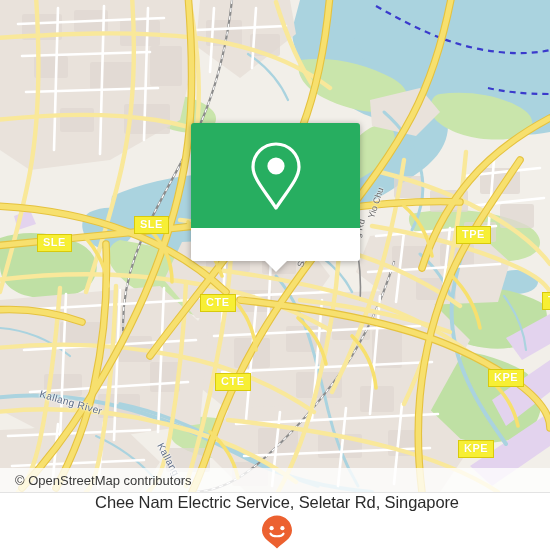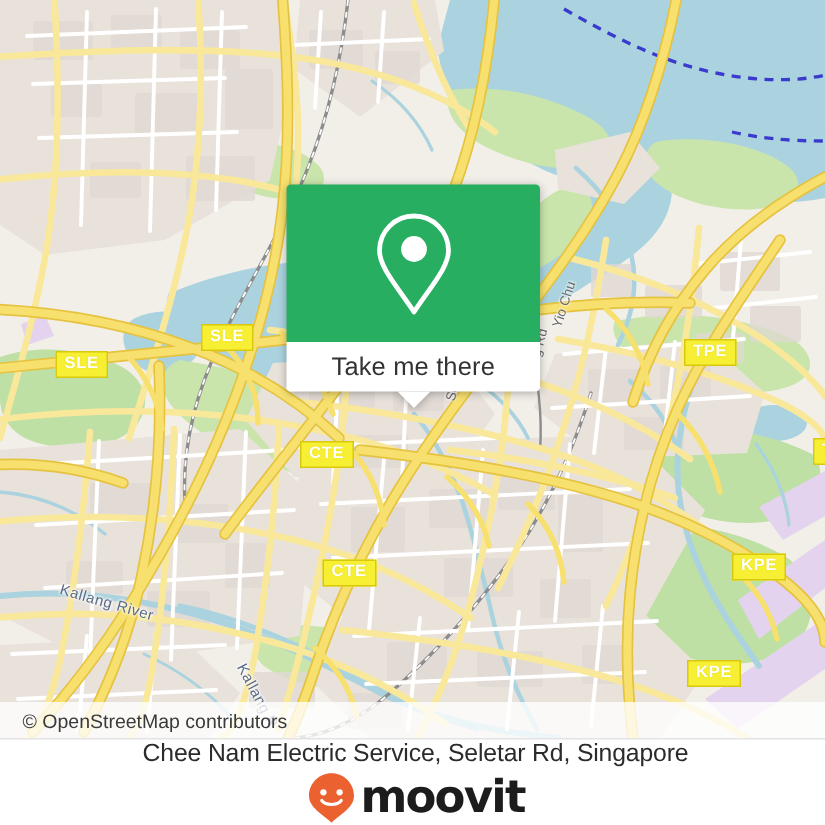--- a/index.html
+++ b/index.html
@@ -439,36 +439,34 @@
     <div class="street-label" style="left:353px; top:248px; transform:rotate(-75deg); transform-origin:left center;">Kang Rd</div>
 
     <div id="callout">
       <div id="callout-top">
         <svg width="56" height="72" viewBox="0 0 56 72">
           <path d="M28 4 C15.3 4 5 14.3 5 27 C5 38 16 50 28 68 C40 50 51 38 51 27 C51 14.3 40.7 4 28 4 Z" fill="none" stroke="#ffffff" stroke-width="3.2" stroke-linejoin="round"></path>
           <circle cx="28" cy="26" r="8.6" fill="#ffffff"></circle>
         </svg>
       </div>
       <div id="callout-bottom">
-        <span id="callout-label">Take me there</span>
         <div id="callout-pointer"></div>
       </div>
     </div>
 
     <div id="attribution">
       <span>© OpenStreetMap contributors</span>
     </div>
   </div>
 
   <div id="footer">
     <span id="footer-title">Chee Nam Electric Service, Seletar Rd, Singapore</span>
     <div id="brand">
       <svg width="34" height="36" viewBox="0 0 34 36">
         <path d="M17 1.5 C8.7 1.5 2 8.2 2 16.5 C2 24.5 11 28.5 17 34.5 C23 28.5 32 24.5 32 16.5 C32 8.2 25.3 1.5 17 1.5 Z" fill="#ec6130"></path>
         <circle cx="11.6" cy="14.2" r="2.1" fill="#ffffff"></circle>
         <circle cx="22.4" cy="14.2" r="2.1" fill="#ffffff"></circle>
         <path d="M10.5 19.6 C12.6 23.2 21.4 23.2 23.5 19.6" fill="none" stroke="#ffffff" stroke-width="2.1" stroke-linecap="round"></path>
       </svg>
-      <span id="brand-wordmark">moovit</span>
     </div>
   </div>
 
 </div>
 
 </body></html>

